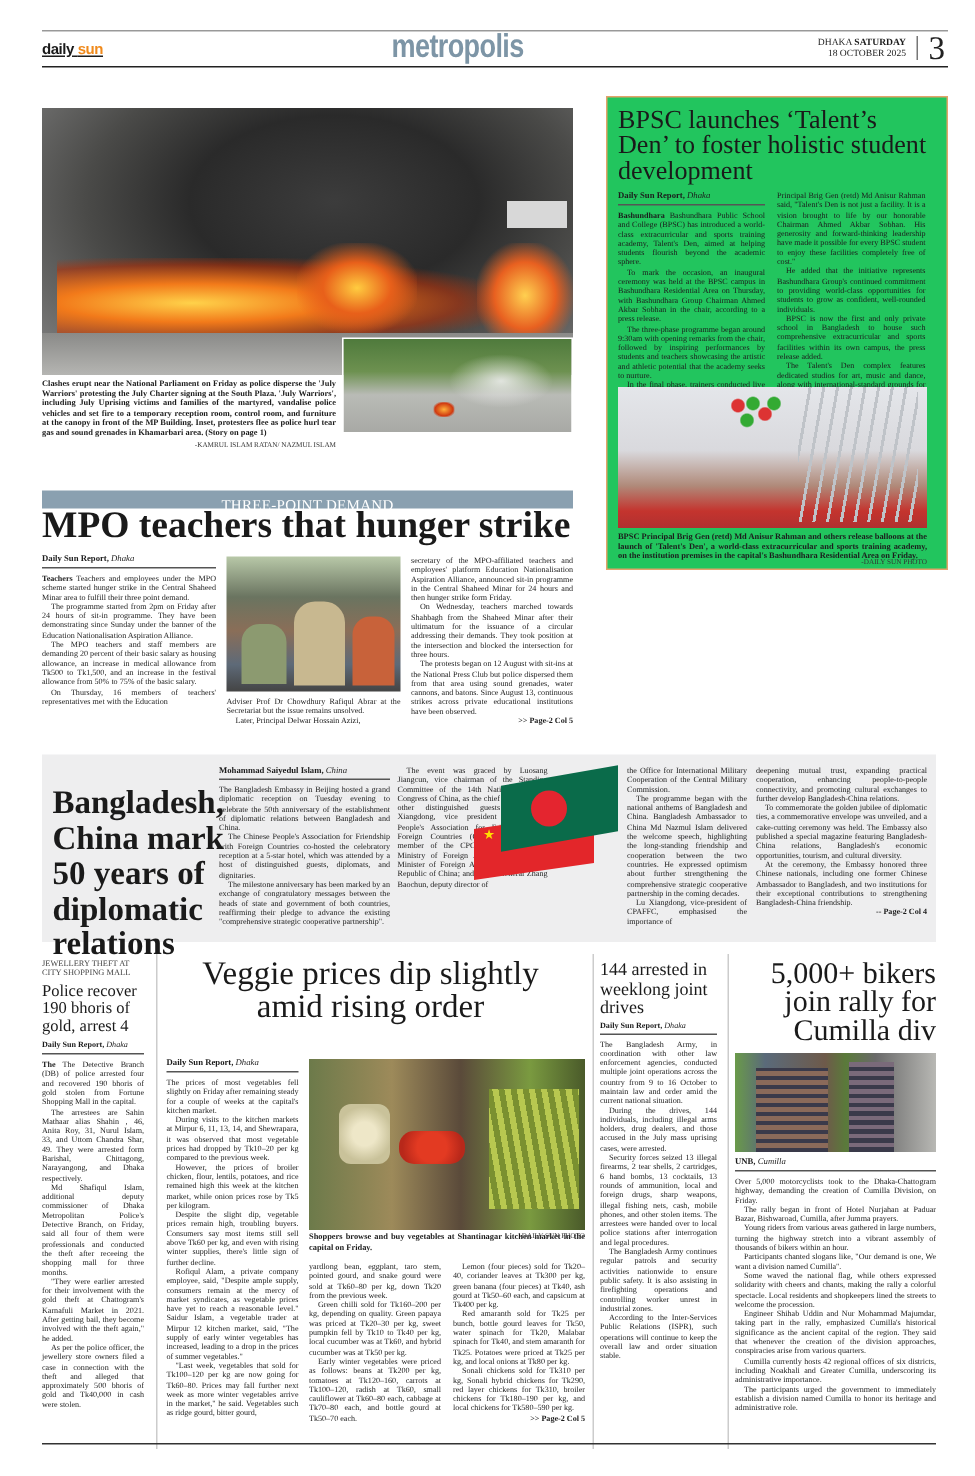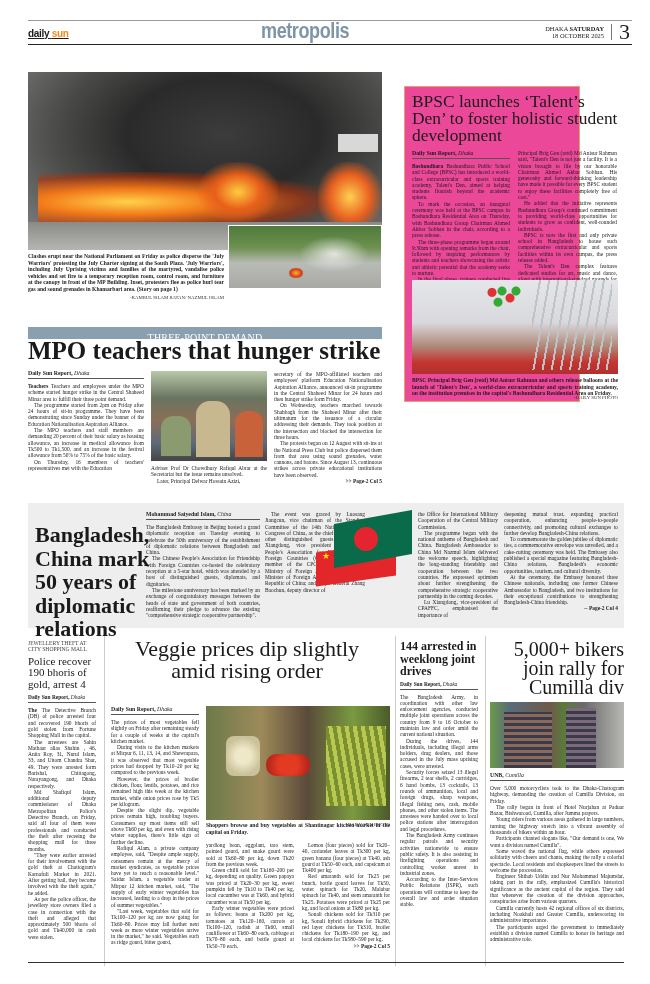--- a/index.html
+++ b/index.html
@@ -45,21 +45,21 @@
 </div>
 <div class="abs photo" style="left:228px;top:225px;width:154px;height:64px;border:1.5px solid #fff;background:linear-gradient(180deg,#4f7a3c 0%,#6d9150 35%,#b9bbb6 60%,#a8a9a5 100%);">
   <div class="abs" style="left:60px;top:42px;width:14px;height:10px;background:radial-gradient(#ffb03a,#d03a10 60%,transparent 80%);"></div>
   <div class="abs" style="left:70px;top:10px;width:70px;height:36px;background:radial-gradient(ellipse,rgba(240,240,240,0.85),transparent 70%);"></div>
 </div>
 <div class="abs" style="left:28px;top:253px;width:196px;">
   <div class="caption">Clashes erupt near the National Parliament on Friday as police disperse the 'July Warriors' protesting the July Charter signing at the South Plaza. 'July Warriors', including July Uprising victims and families of the martyred, vandalise police vehicles and set fire to a temporary reception room, control room, and furniture at the canopy in front of the MP Building. Inset, protesters flee as police hurl tear gas and sound grenades in Khamarbari area. (Story on page 1)</div>
   <div class="credit" style="margin-top:3px;">-KAMRUL ISLAM RATAN/ NAZMUL ISLAM</div>
 </div>
 
-<div class="abs" style="left:404px;top:86px;width:176px;height:316px;border:1.4px solid #e3a36a;background:#ec4899;">
+<div class="abs" style="left:404px;top:64px;width:228px;height:316px;border:1.4px solid #e3a36a;background:#22c55e;">
   <div class="hl abs" style="left:7px;top:6px;width:206px;font-size:17.4px;line-height:17px;">BPSC launches ‘Talent’s Den’ to foster holistic student development</div>
   <div class="abs" style="left:7px;top:63px;width:98px;">
     <div class="byline"><span>Daily Sun Report,</span> <i>Dhaka</i></div>
     <div class="txt">
       <p class="first"><b>Bashundhara</b> <span>Bashundhara Public School and College (BPSC) has introduced a world-class extracurricular and sports training academy, Talent's Den, aimed at helping students flourish beyond the academic sphere.</span></p>
       <p>To mark the occasion, an inaugural ceremony was held at the BPSC campus in Bashundhara Residential Area on Thursday, with Bashundhara Group Chairman Ahmed Akbar Sobhan in the chair, according to a press release.</p>
         <p>The three-phase programme began around 9:30am with opening remarks from the chair, followed by inspiring performances by students and teachers showcasing the artistic and athletic potential that the academy seeks to nurture.</p>
         <p>In the final phase, trainers conducted live demonstrations in art, music, dance, cricket, football, hockey, swimming and taekwondo, highlighting the academy's mission to foster creativity, discipline and teamwork among students.</p>
         <p>Speaking on the occasion, BPSC</p>
     </div>
@@ -178,21 +178,21 @@
     <p>Early winter vegetables were priced as follows: beans at Tk200 per kg, tomatoes at Tk120–160, carrots at Tk100–120, radish at Tk60, small cauliflower at Tk60–80 each, cabbage at Tk70–80 each, and bottle gourd at Tk50–70 each.</p>
 </div>
 <div class="abs txt" style="left:302px;top:842px;width:88px;">
   <p>Lemon (four pieces) sold for Tk20–40, coriander leaves at Tk300 per kg, green banana (four pieces) at Tk40, ash gourd at Tk50–60 each, and capsicum at Tk400 per kg.</p>
     <p>Red amaranth sold for Tk25 per bunch, bottle gourd leaves for Tk50, water spinach for Tk20, Malabar spinach for Tk40, and stem amaranth for Tk25. Potatoes were priced at Tk25 per kg, and local onions at Tk80 per kg.</p>
     <p>Sonali chickens sold for Tk310 per kg, Sonali hybrid chickens for Tk290, red layer chickens for Tk310, broiler chickens for Tk180–190 per kg, and local chickens for Tk580–590 per kg.</p>
   <div class="cont">&gt;&gt; Page-2 Col 5</div>
 </div>
 
 <div class="abs" style="left:400px;top:640px;width:78px;">
-  <div class="hl" style="font-size:12px;line-height:12.5px;font-weight:bold;">144 arrested in weeklong joint drives</div>
+  <div class="hl" style="font-size:12px;line-height:12.5px;font-weight:normal;">144 arrested in weeklong joint drives</div>
   <div class="byline" style="margin-top:3px;font-size:5.4px;"><span>Daily Sun Report,</span> <i>Dhaka</i></div>
   <div class="txt">
     <p class="first">The Bangladesh Army, in coordination with other law enforcement agencies, conducted multiple joint operations across the country from 9 to 16 October to maintain law and order amid the current national situation.</p>
       <p>During the drives, 144 individuals, including illegal arms holders, drug dealers, and those accused in the July mass uprising cases, were arrested.</p>
       <p>Security forces seized 13 illegal firearms, 2 tear shells, 2 cartridges, 6 hand bombs, 13 cocktails, 13 rounds of ammunition, local and foreign drugs, sharp weapons, illegal fishing nets, cash, mobile phones, and other stolen items. The arrestees were handed over to local police stations after interrogation and legal procedures.</p>
       <p>The Bangladesh Army continues regular patrols and security activities nationwide to ensure public safety. It is also assisting in firefighting operations and controlling worker unrest in industrial zones.</p>
       <p>According to the Inter-Services Public Relations (ISPR), such operations will continue to keep the overall law and order situation stable.</p>
   </div>
 </div>
 

